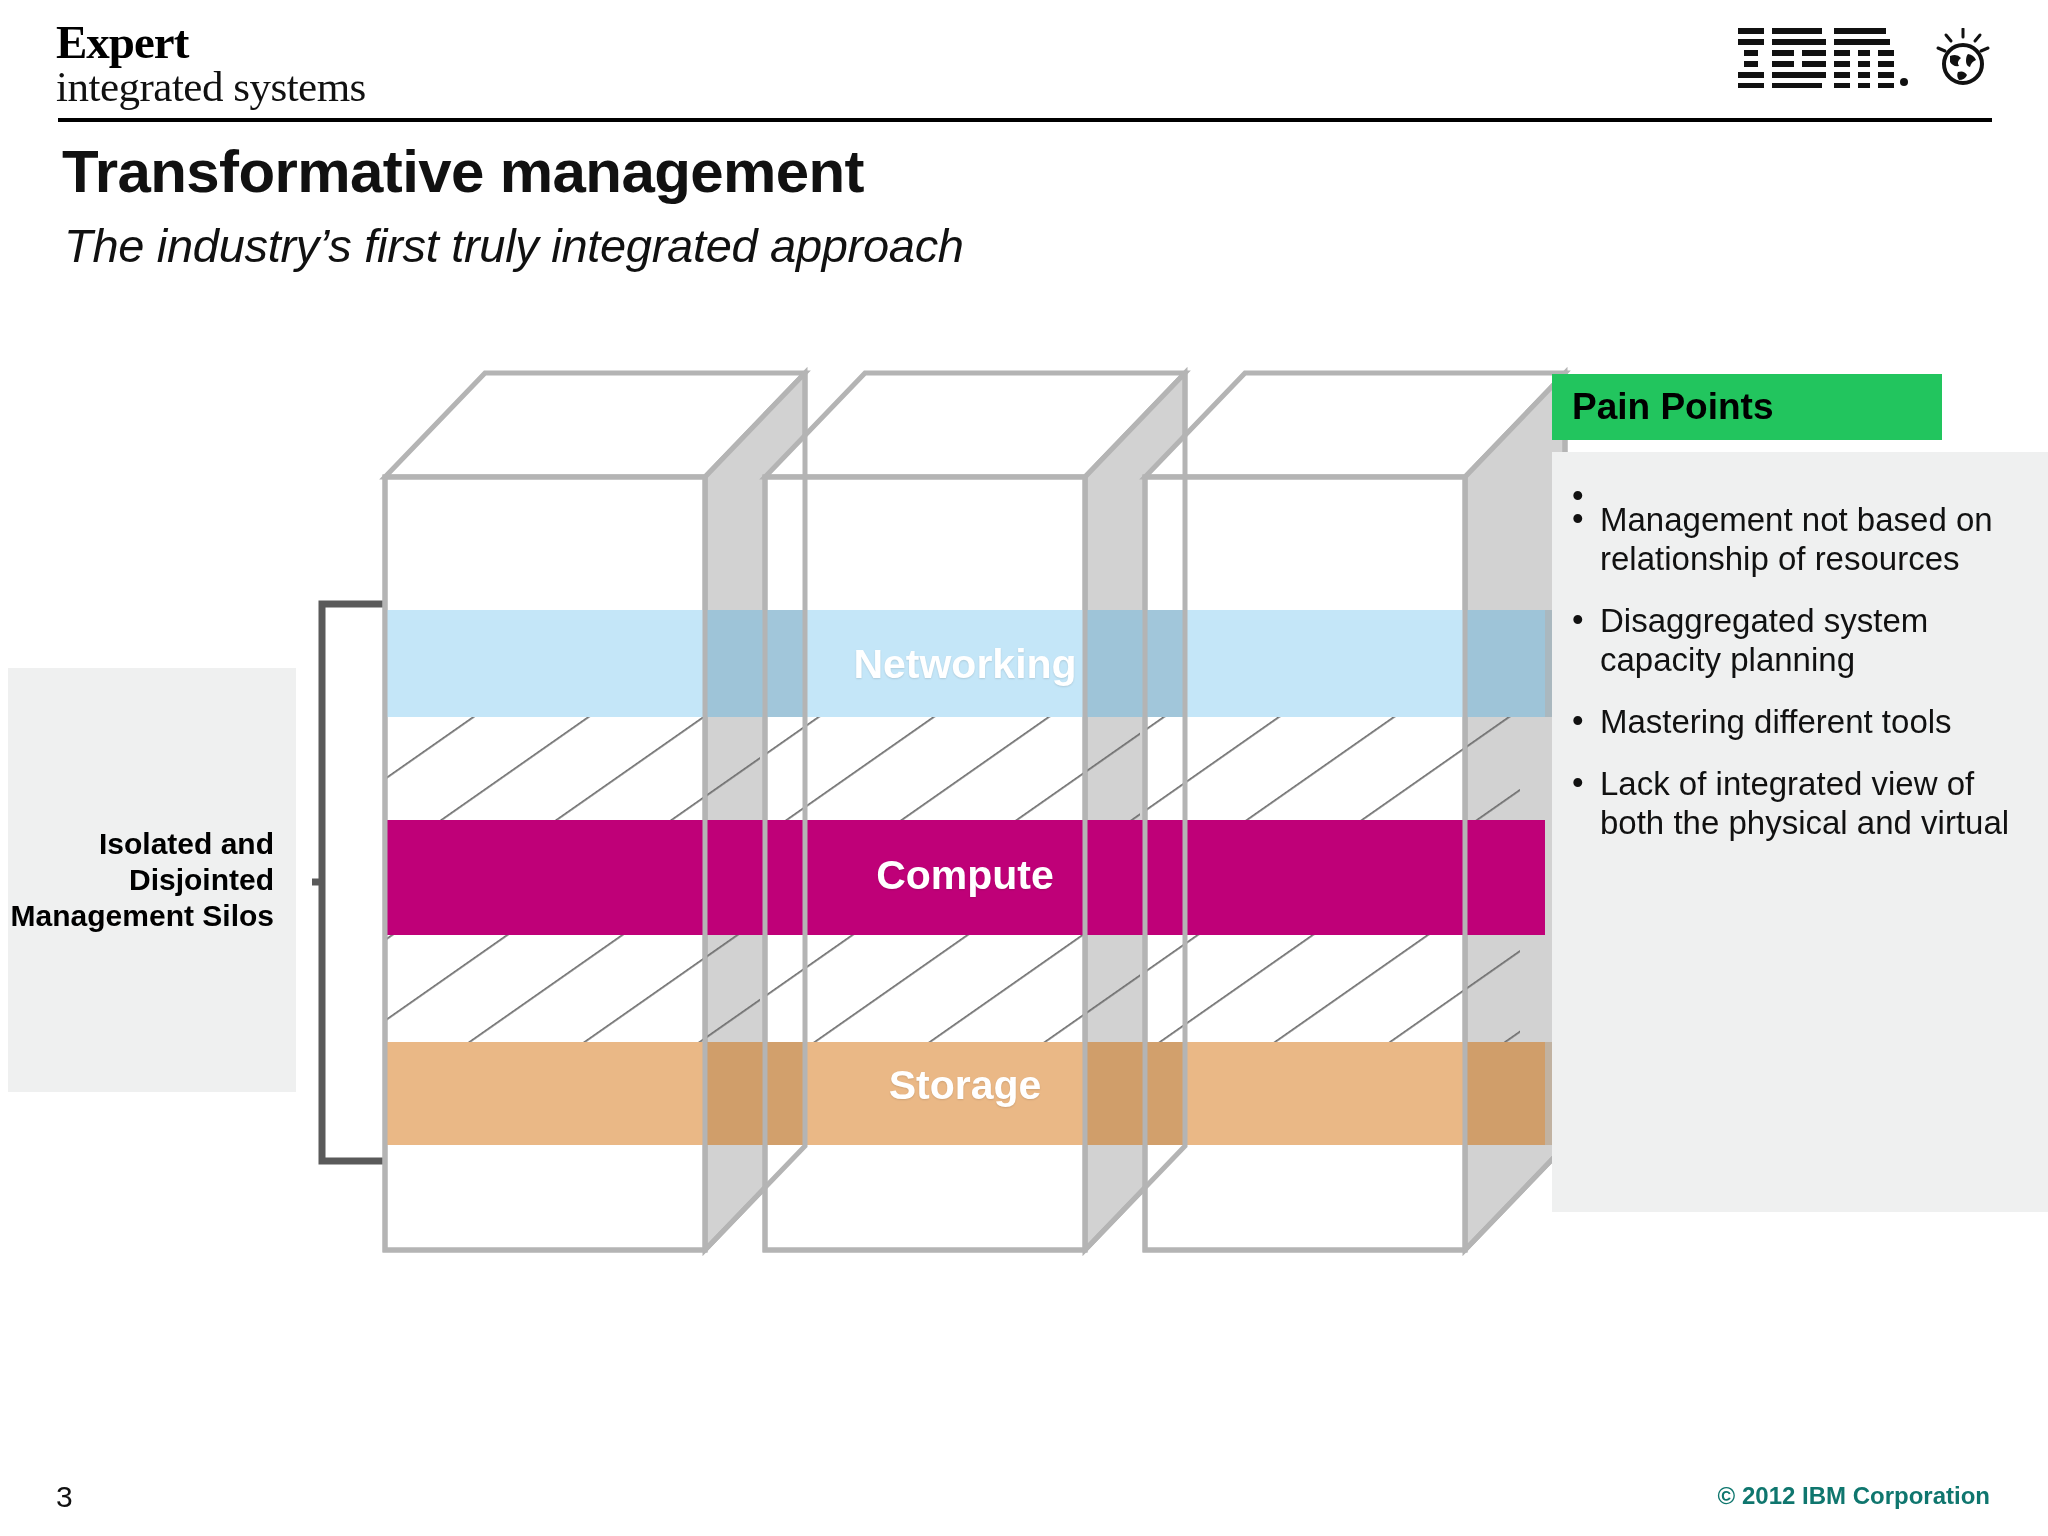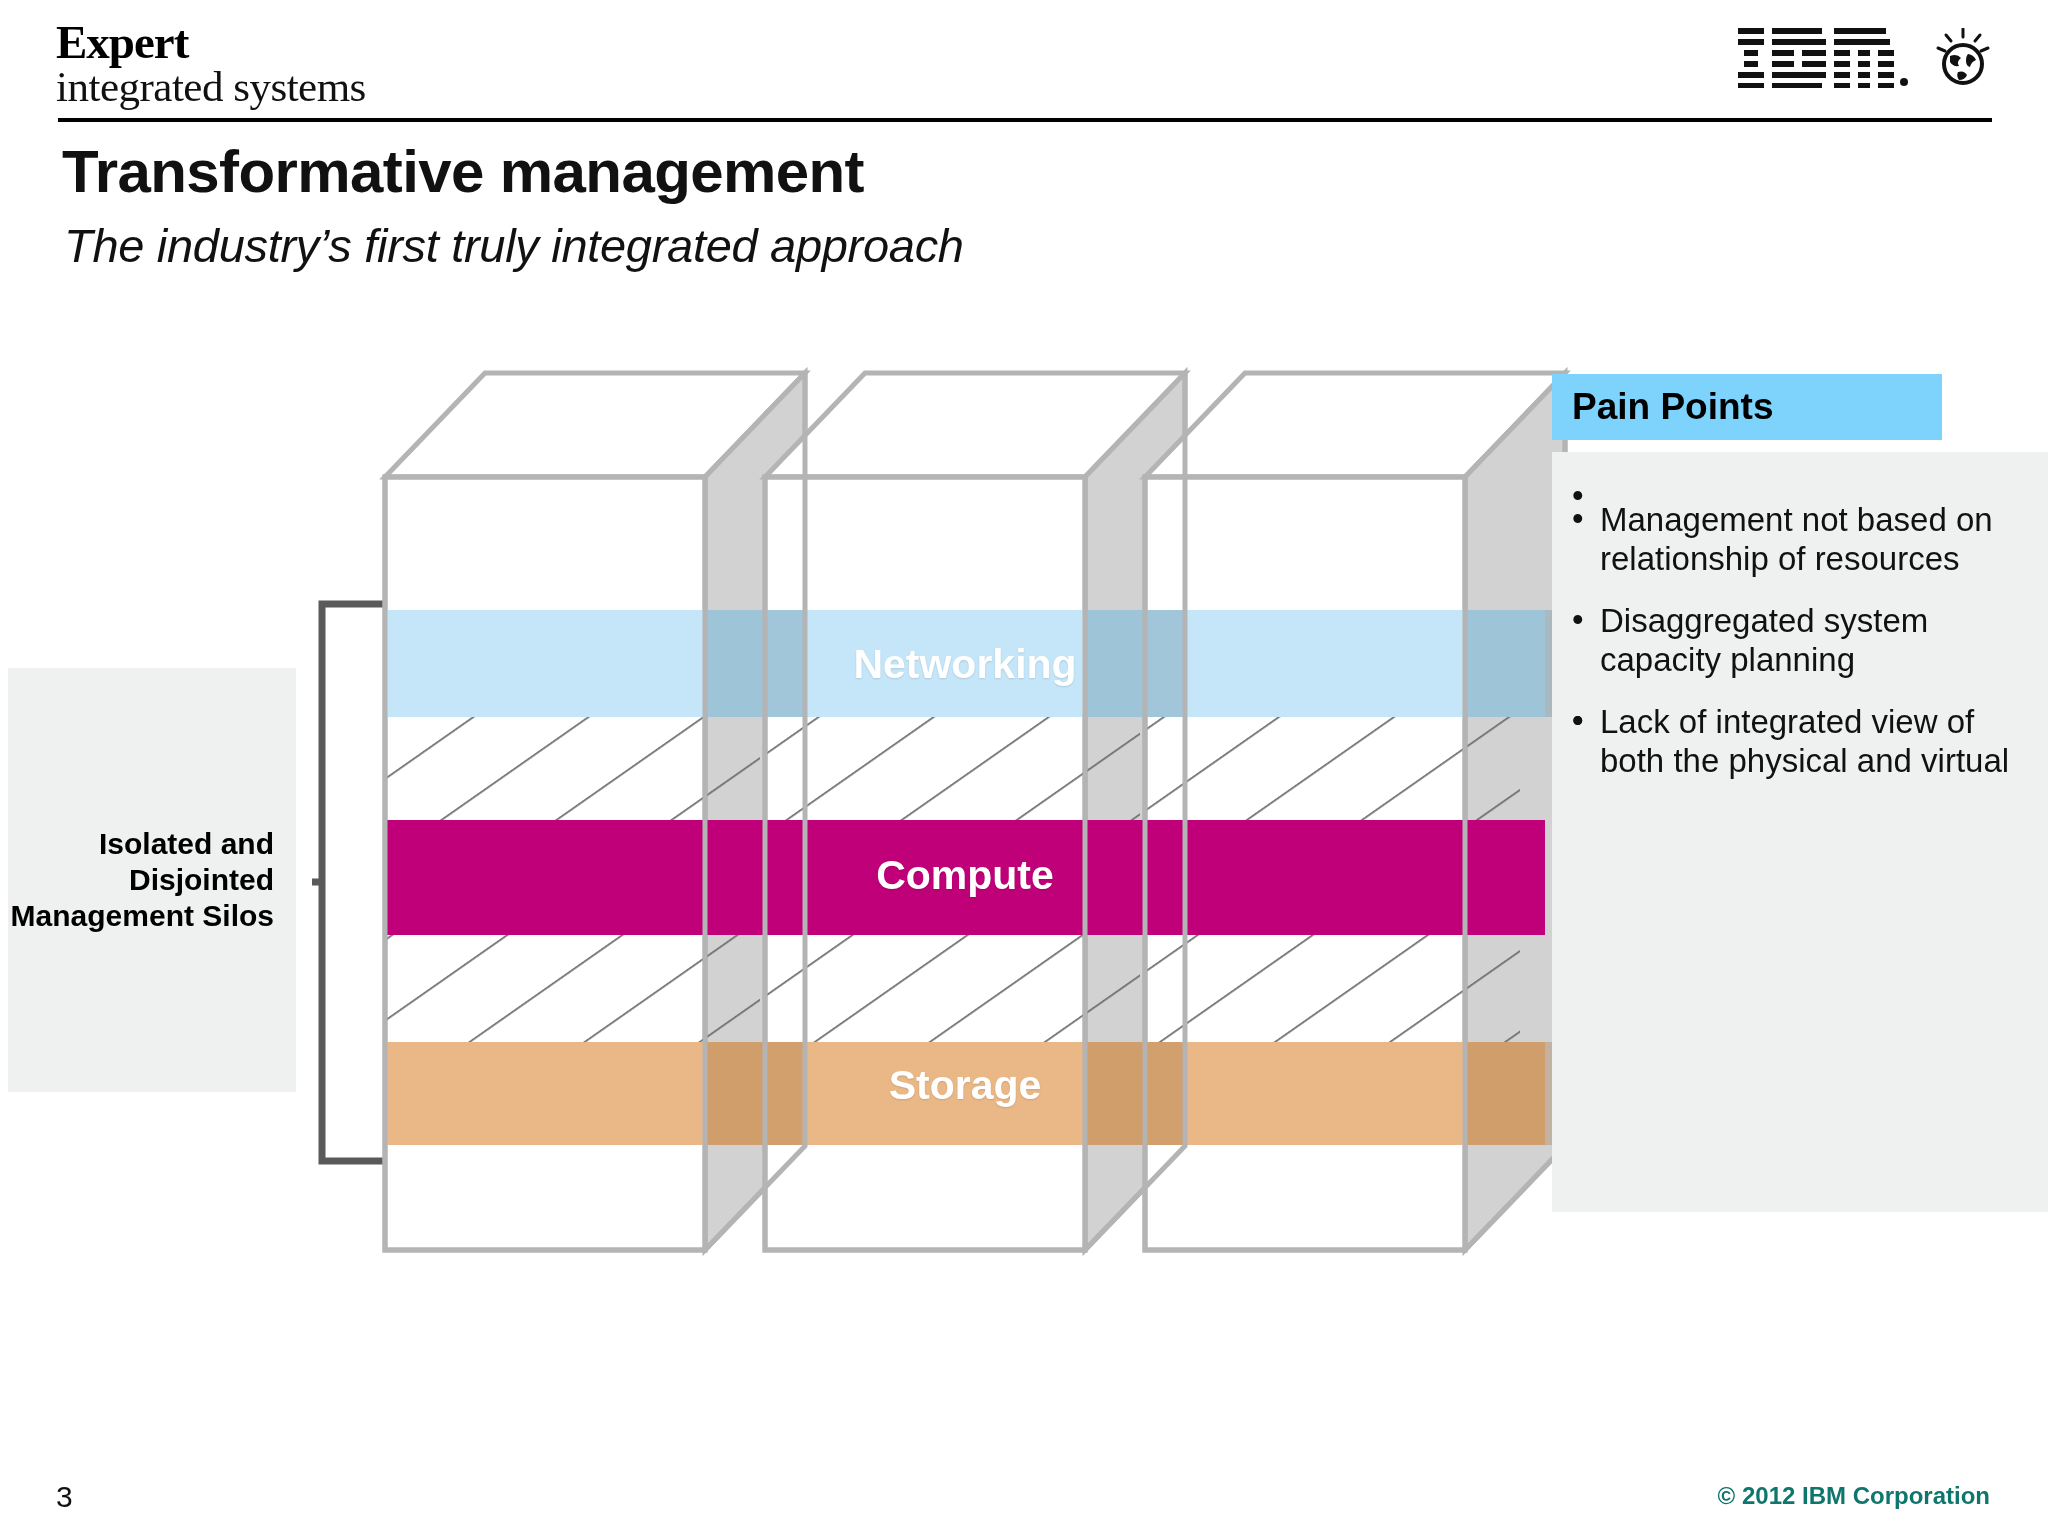--- a/index.html
+++ b/index.html
@@ -39,21 +39,21 @@
   
   .band-label{position:absolute;font-size:41px;font-weight:bold;color:#ffffff;
               text-align:center;width:1160px;left:385px;
               text-shadow:0 1px 2px rgba(0,0,0,.12);}
   #label-networking{top:641px;}
   #label-compute{top:852px;}
   #label-storage{top:1062px;}
 
   
   #pain-title-box{position:absolute;left:1552px;top:374px;width:390px;height:66px;
-                  background:#7dd3fc;display:flex;align-items:center;}
+                  background:#22c55e;display:flex;align-items:center;}
   #pain-title{font-size:37px;font-weight:bold;padding-left:20px;color:#000;}
   #pain-body-box{position:absolute;left:1552px;top:452px;width:496px;height:760px;
                  background:#eff0f0;}
   #pain-list{list-style:none;margin:0;padding:26px 16px 0 18px;}
   #pain-list li{position:relative;padding-left:30px;margin-bottom:23px;
                 font-size:33px;line-height:1.18;color:#111;}
   #pain-list li .dot{position:absolute;left:2px;top:-1px;font-size:33px;line-height:1.18;}
 
   
   #slide-number{position:absolute;left:56px;bottom:22px;font-size:30px;color:#111;}
@@ -215,19 +215,19 @@
 <div class="band-label" id="label-storage">Storage</div>
 
 <div id="pain-title-box">
   <div id="pain-title">Pain Points</div>
 </div>
 <div id="pain-body-box">
   <ul id="pain-list">
     <li><span class="dot">•</span></li>
     <li><span class="dot">•</span><span>Management not based on relationship of resources</span></li>
     <li><span class="dot">•</span><span>Disaggregated system capacity planning</span></li>
-    <li><span class="dot">•</span></li>
+    <li><span class="dot">•</span><span>Mastering different tools</span></li>
     <li><span class="dot">•</span><span>Lack of integrated view of both the physical and virtual</span></li>
   </ul>
 </div>
 
 <div id="slide-number">3</div>
 <div id="copyright">© 2012 IBM Corporation</div>
 
 </body></html>

